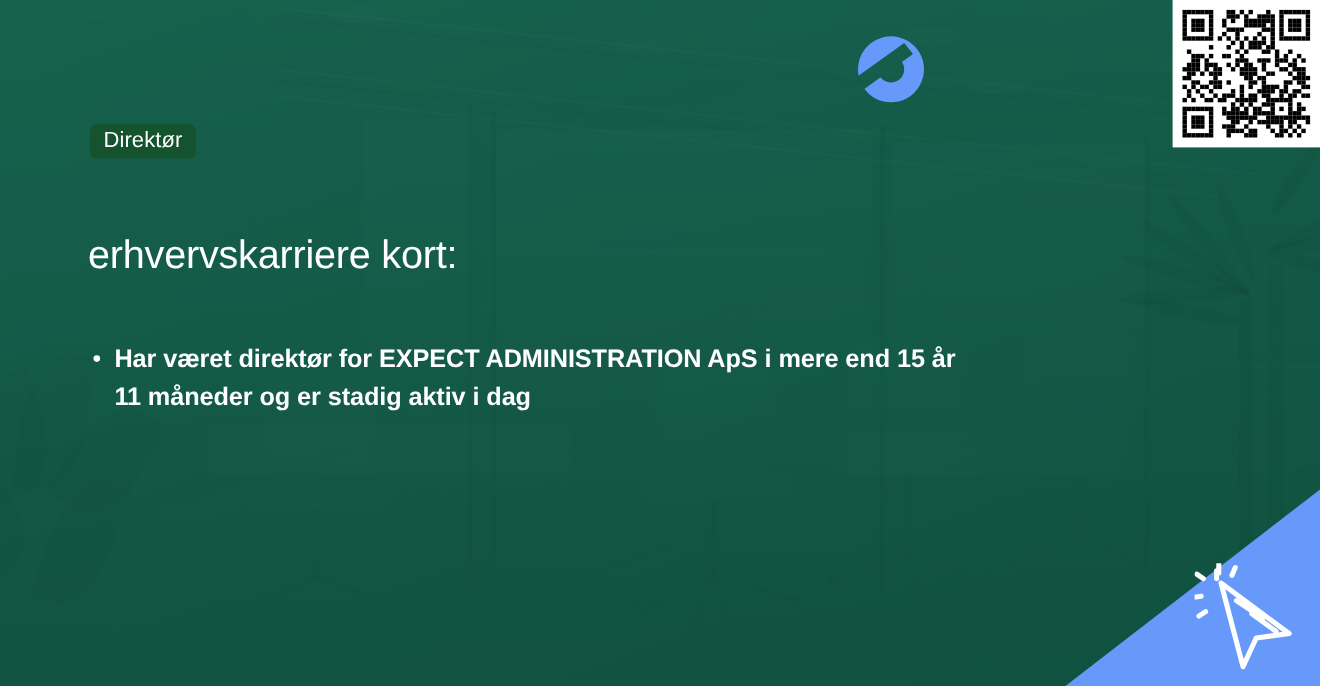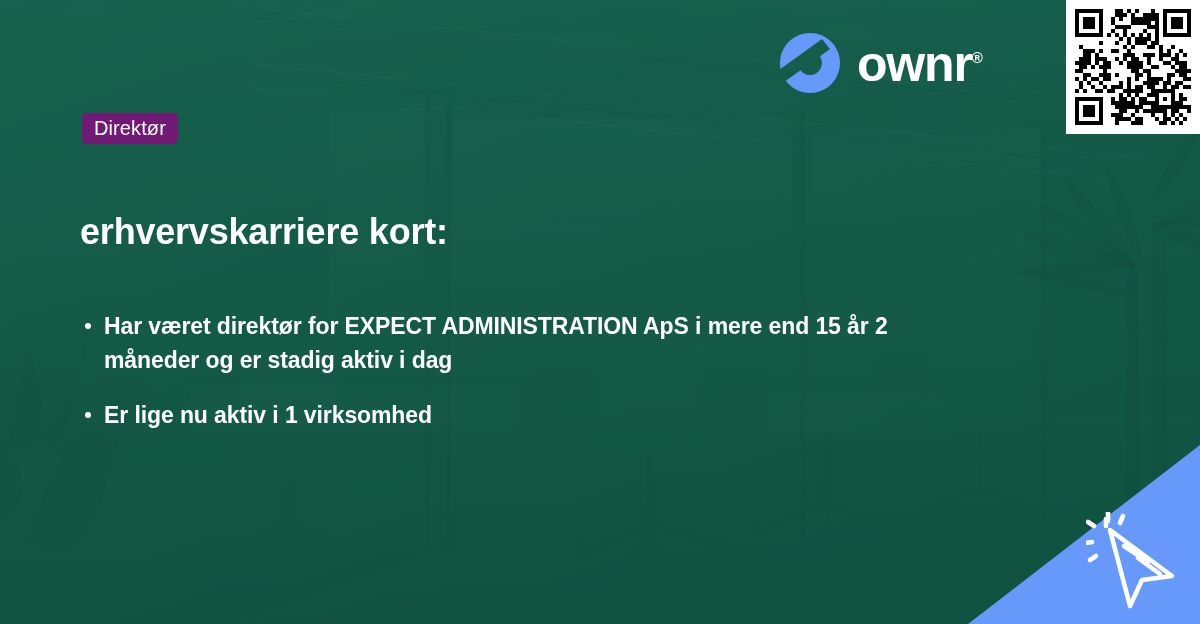--- a/index.html
+++ b/index.html
@@ -169,42 +169,42 @@
   }
 
   .badge {
     position: absolute;
     left: 82px; top: 113px;
     height: 31px;
     padding: 0 12px;
     display: flex;
     align-items: center;
     border-radius: 5px;
-    background: #701a75;
+    background: #14532d;
     color: #ffffff;
     font-size: 20px;
     letter-spacing: .1px;
   }
 
   .title {
     position: absolute;
     left: 80px; top: 152px;
     color: #ffffff;
     font-size: 45px;
     font-weight: bold;
     letter-spacing: -.3px;
     line-height: 1.05;
     white-space: nowrap;
   }
   .subtitle {
     position: absolute;
     left: 80px; top: 210px;
     color: #ffffff;
     font-size: 36px;
-    font-weight: bold;
+    font-weight: normal;
     letter-spacing: -.2px;
     line-height: 1.2;
     white-space: nowrap;
   }
 
   .facts {
     position: absolute;
     left: 82px; top: 310px;
     width: 820px;
     margin: 0;
@@ -400,44 +400,37 @@
 
     <div class="badge">
       <span>Direktør</span>
     </div>
 
     <div class="subtitle">erhvervskarriere kort:</div>
 
     <ul class="facts">
       <li class="fact">
         <span class="dot"></span>
-        <span>Har været direktør for EXPECT ADMINISTRATION ApS i mere end 15 år 2 måneder og er stadig aktiv i dag</span>
-      </li>
-      <li class="fact">
-        <span class="dot"></span>
-        <span>Er lige nu aktiv i 1 virksomhed</span>
+        <span>Har været direktør for EXPECT ADMINISTRATION ApS i mere end 15 år 11 måneder og er stadig aktiv i dag</span>
       </li>
     </ul>
 
     <div class="logo">
       <svg class="logo-mark" viewBox="0 0 64 64">
         <defs>
           <mask id="swoosh-mask">
             <rect x="0" y="0" width="64" height="64" fill="#fff"></rect>
             <path d="M -6 44 L 44 8 L 52 18 L 2 54 Z" fill="#000"></path>
           </mask>
         </defs>
         <g mask="url(#swoosh-mask)">
           <path d="M32 2 A30 30 0 1 1 31.99 2 Z M32 20 A12 12 0 1 0 32.01 20 Z" fill="#6699fa" fill-rule="evenodd"></path>
         </g>
         <path d="M 6 47 L 45 18" stroke="#6699fa" stroke-width="3.2" fill="none" opacity="0"></path>
       </svg>
-      <div class="logo-word">
-        <span>ownr</span><span class="reg">®</span>
-      </div>
     </div>
 
     <div class="qr-panel">
       <div class="qr-grid" id="qr">
           <i class="on"></i>
           <i class="on"></i>
           <i class="on"></i>
           <i class="on"></i>
           <i class="on"></i>
           <i class="on"></i>

